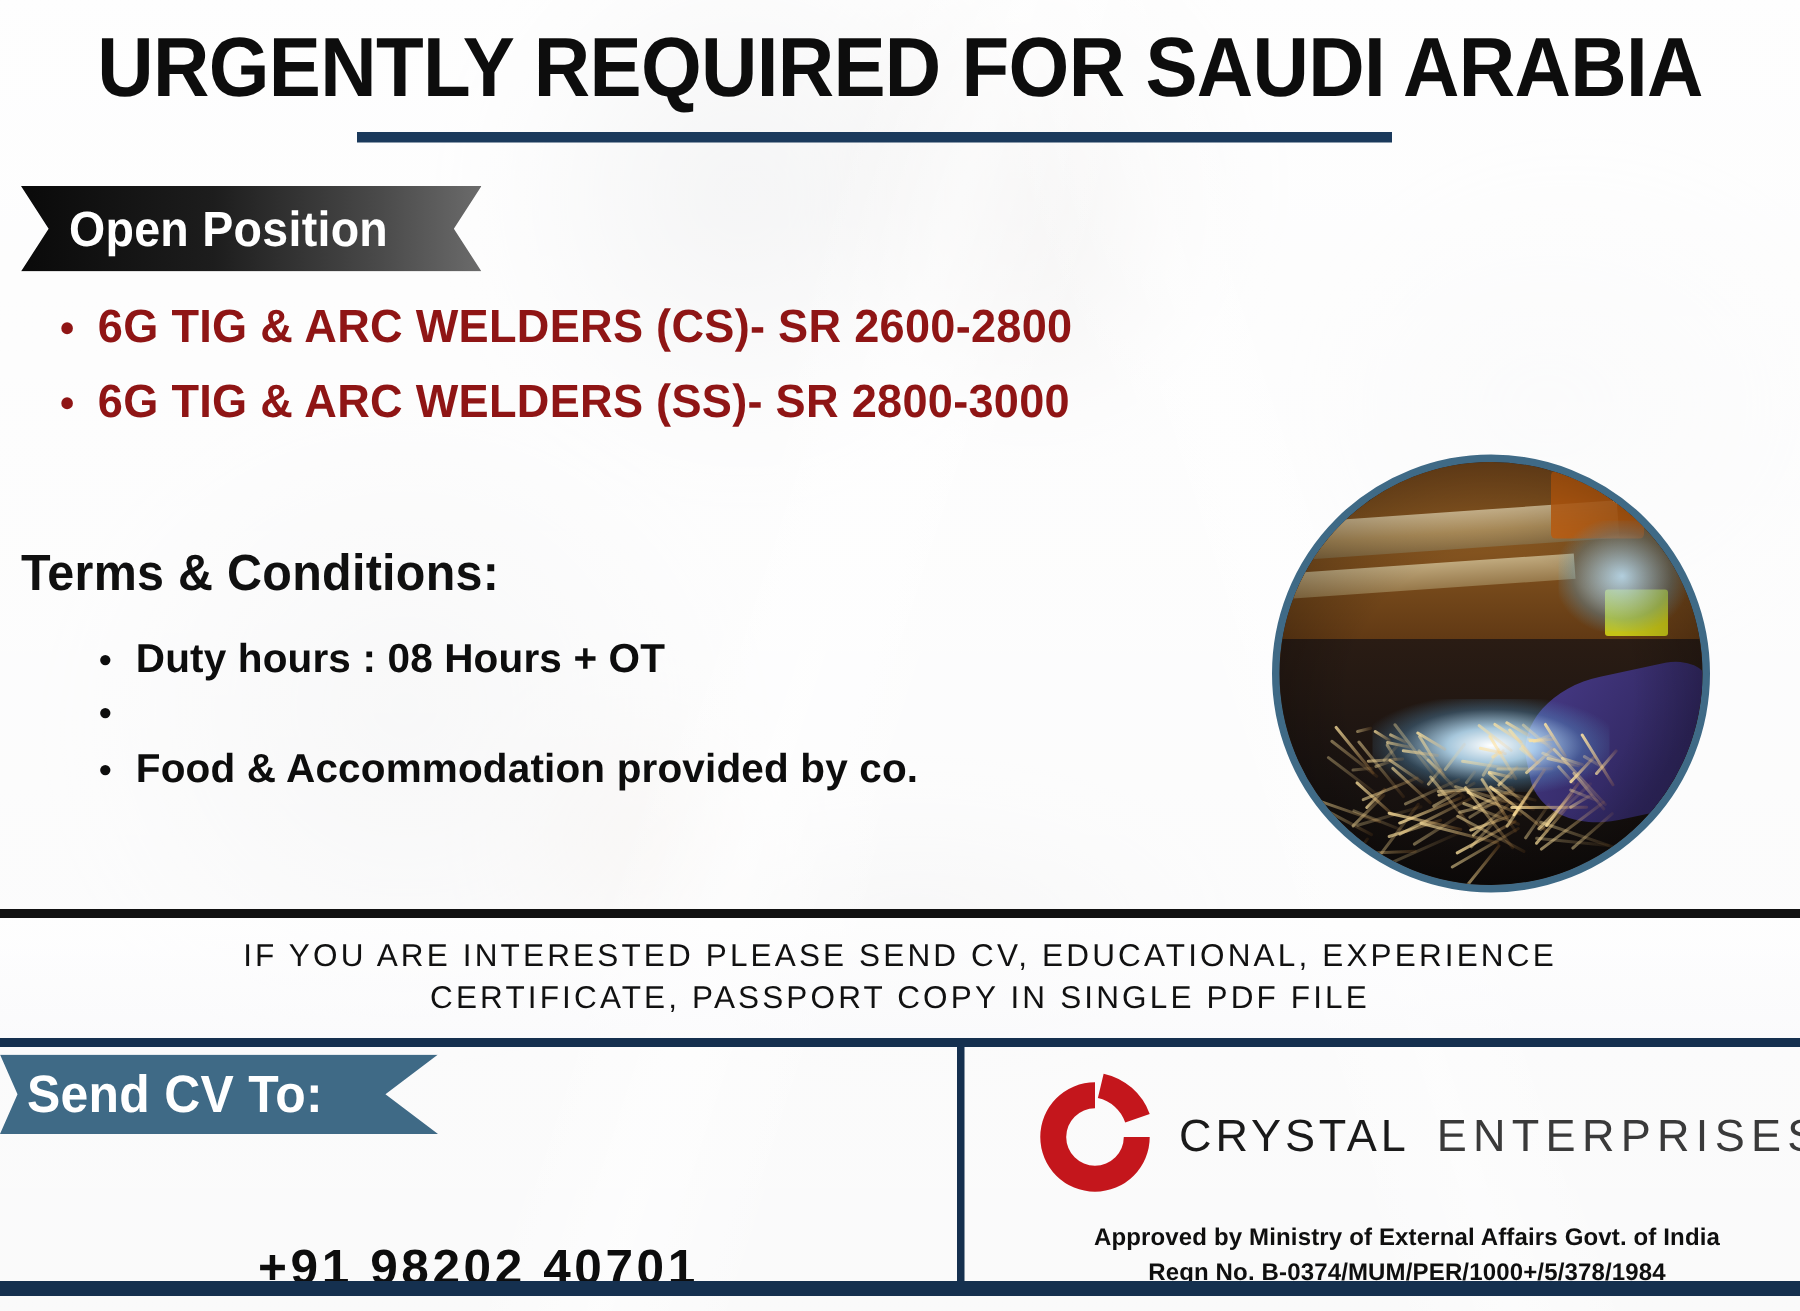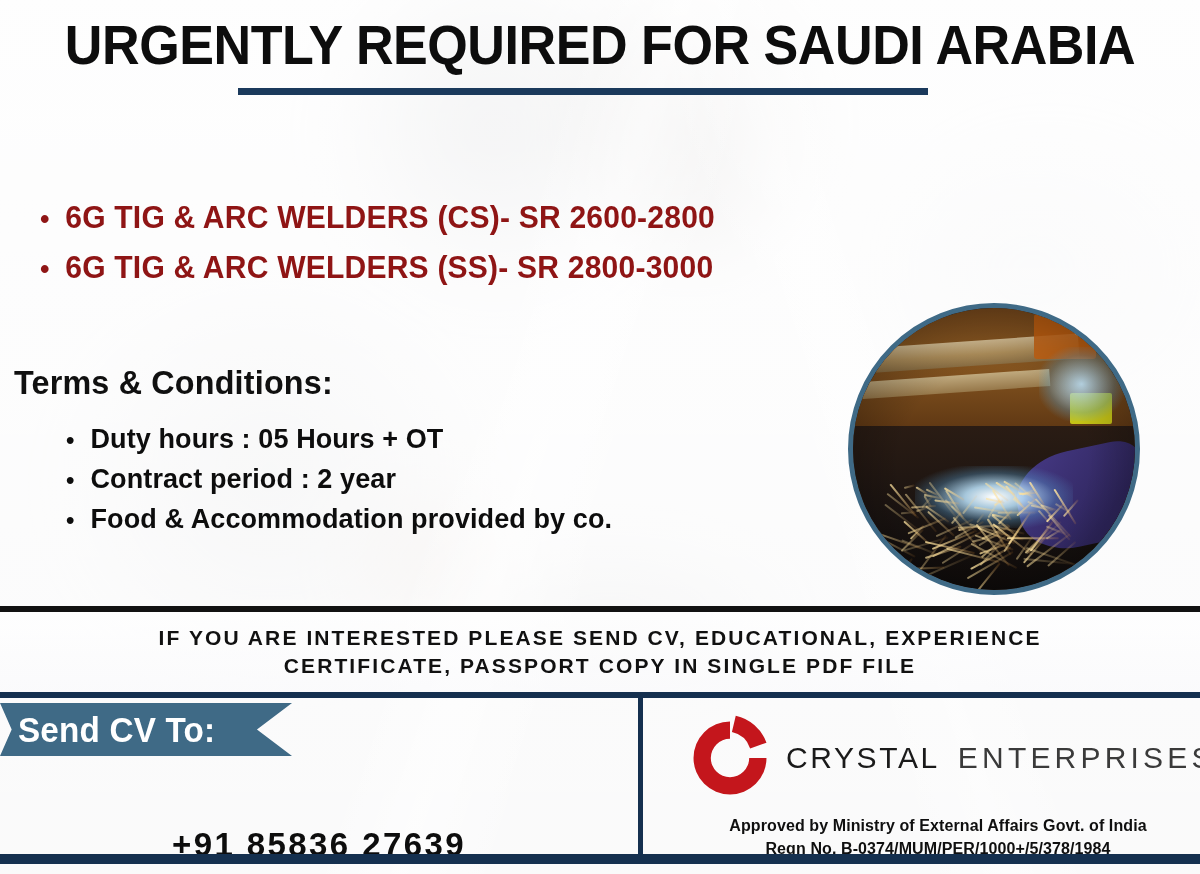--- a/index.html
+++ b/index.html
@@ -262,21 +262,21 @@
   }
   .instruction-band {
     position: absolute;
     left: 0; right: 0; top: 612px; height: 80px;
     display: flex; flex-direction: column;
     align-items: center; justify-content: center;
     background: linear-gradient(180deg, rgba(255,255,255,0.72), rgba(250,250,252,0.58));
   }
   .instruction-line {
     font-size: 21px;
-    font-weight: bold;
+    font-weight: normal;
     color: #111111;
     letter-spacing: 2.1px;
     white-space: nowrap;
     line-height: 1.35;
   }
   .rule-bottom-navy {
     position: absolute; left: 0; right: 0; top: 692px; height: 6px;
     background: #15304f;
   }
 
@@ -402,20 +402,23 @@
     <div class="bg-blob blob-d"></div>
     <div class="bg-blob blob-e"></div>
     <div class="bg-blob blob-f"></div>
   </div>
   <div class="bg-layer bg-wash"></div>
   <div class="bg-layer bg-sheen"></div>
 
   <div class="headline">URGENTLY REQUIRED FOR SAUDI ARABIA</div>
   <div class="headline-rule"></div>
 
+  <div class="ribbon-open">
+    <span class="ribbon-open-label">Open Position</span>
+  </div>
 
   <ul class="positions">
     <li class="position-item">
       <span class="position-bullet">•</span>
       <span>6G TIG &amp; ARC WELDERS (CS)- SR 2600-2800</span>
     </li>
     <li class="position-item">
       <span class="position-bullet">•</span>
       <span>6G TIG &amp; ARC WELDERS (SS)- SR 2800-3000</span>
     </li>
@@ -545,46 +548,45 @@
           <div class="wp-spark" style="left: 60.4039%; top: 63.3571%; height: 35.3528px; opacity: 0.64; transform: rotate(-145.8deg);"></div>
         </div>
       <div class="wp-vignette"></div>
     </div>
   </div>
 
   <div class="terms-title">Terms &amp; Conditions:</div>
   <ul class="terms-list">
     <li class="terms-item">
       <span class="terms-bullet">•</span>
-      <span>Duty hours : 05 Hours + OT</span>
+      <span>Duty hours : 08 Hours + OT</span>
     </li>
     <li class="terms-item">
       <span class="terms-bullet">•</span>
-      <span>Contract period : 2 year</span>
     </li>
     <li class="terms-item">
       <span class="terms-bullet">•</span>
       <span>Food &amp; Accommodation provided by co.</span>
     </li>
   </ul>
 
   <div class="rule-top-black"></div>
   <div class="instruction-band">
     <div class="instruction-line">IF YOU ARE INTERESTED PLEASE SEND CV, EDUCATIONAL, EXPERIENCE</div>
     <div class="instruction-line">CERTIFICATE, PASSPORT COPY IN SINGLE PDF FILE</div>
   </div>
   <div class="rule-bottom-navy"></div>
 
   <div class="footer">
     <div class="footer-divider"></div>
 
     <div class="ribbon-sendcv">
       <span class="ribbon-sendcv-label">Send CV To:</span>
     </div>
-    <div class="contact-phone">+91 85836 27639</div>
+    <div class="contact-phone">+91 98202 40701</div>
 
     <div class="logo-block">
       <div class="logo-row">
         <svg class="logo-mark" viewBox="0 0 100 100">
           <path d="M50 12 A38 38 0 1 0 88 50 L70 50 A20 20 0 1 1 50 30 Z" fill="#c4161c"></path>
           <path d="M56 6 A44 44 0 0 1 88 34 L71 40 A26 26 0 0 0 52 23 Z" fill="#c4161c"></path>
         </svg>
         <div class="logo-word">
           <span class="logo-word-crystal">CRYSTAL</span>
           <span class="logo-word-enterprises">ENTERPRISES</span>

